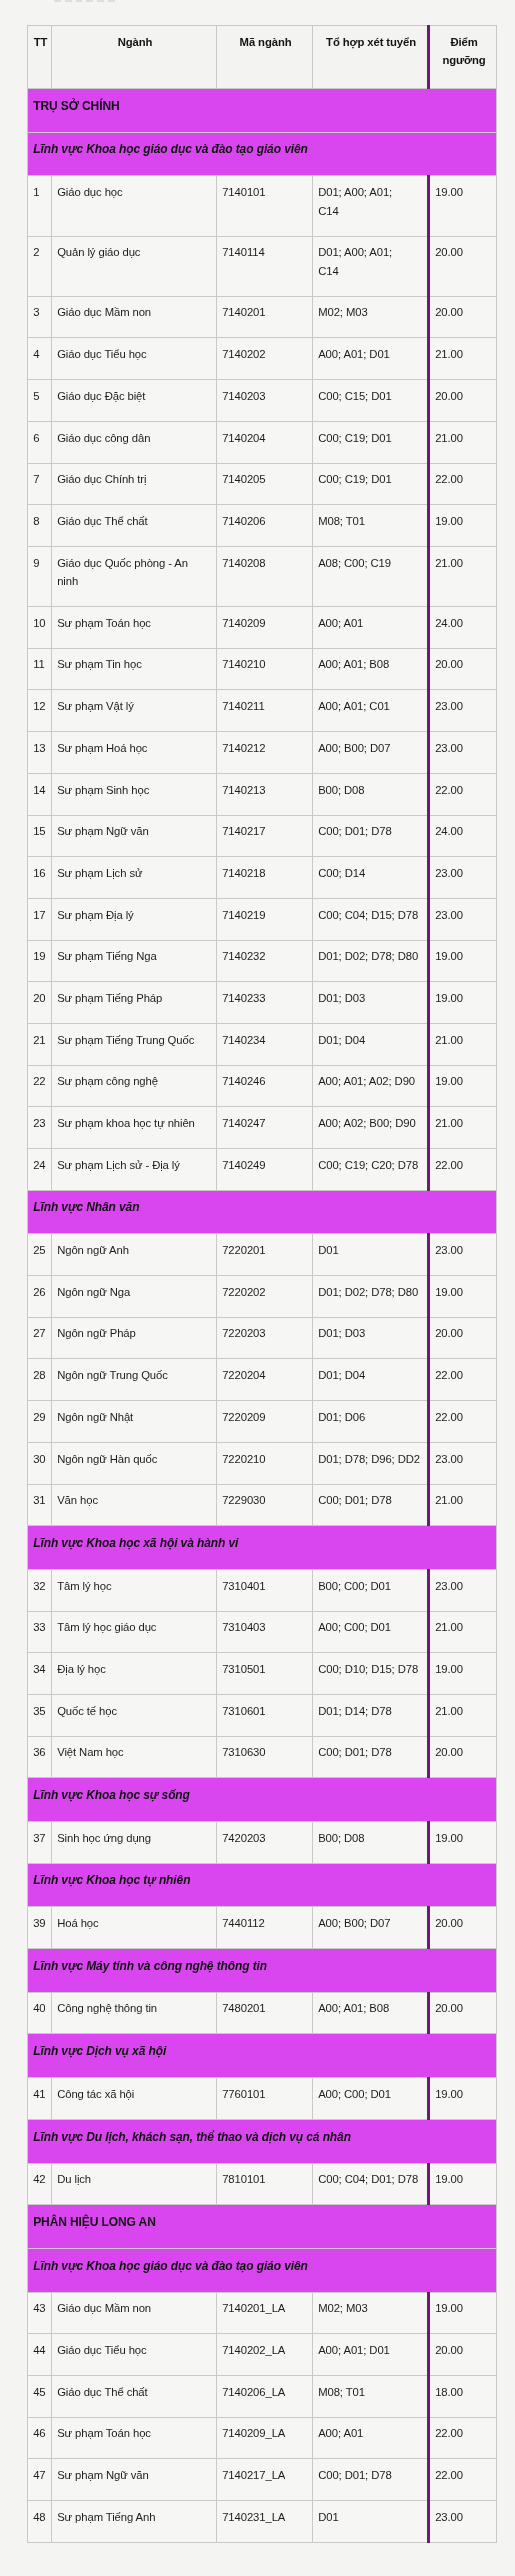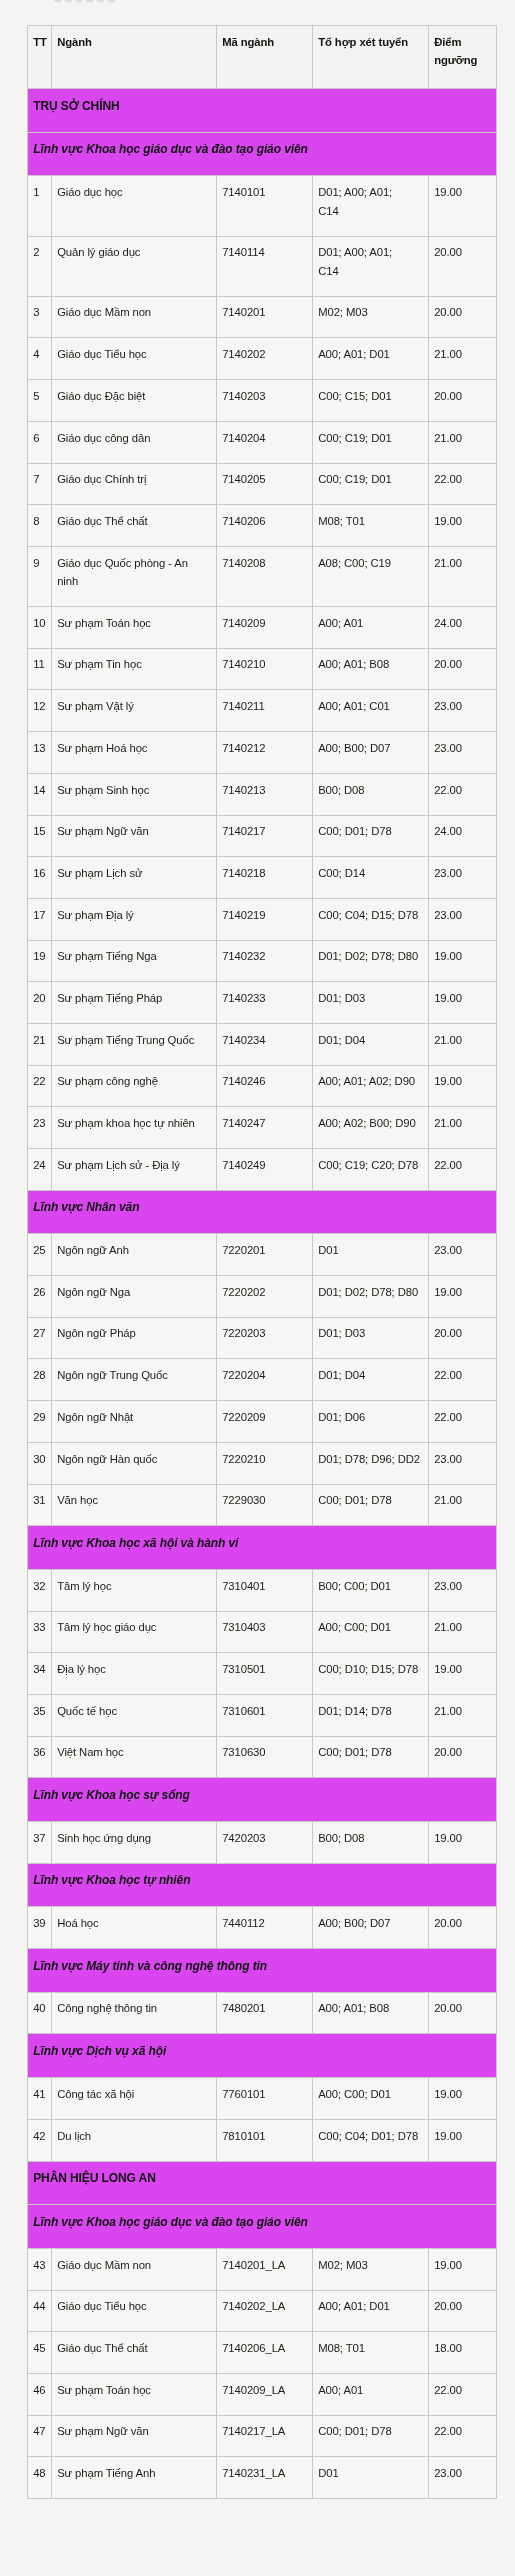--- a/index.html
+++ b/index.html
@@ -45,28 +45,29 @@
     letter-spacing: -0.1px;
     padding: 6.7px 3.1px 15.5px 5.2px;
     background: #f6f6f4;
     overflow: hidden;
   }
   .score-table thead tr { height: 63px; }
   .score-table th {
     font-weight: bold;
     background: #f3f3f1;
     color: #141412;
+    text-align: center;
   }
   .score-table td.col-nganh,
   .score-table td.col-tohop {
     white-space: pre-line;
   }
   .score-table td.col-diem,
   .score-table th.col-diem {
-    border-left: 1px solid #701a75;
+    border-left: 3px solid #701a75;
   }
   .score-table td.section-cell {
     background: #d946ef;
     font-weight: bold;
     font-size: 12px;
     padding: 7.7px 5.2px 16.5px 5.2px;
     color: #111;
   }
   .score-table td.section-cell.field {
     font-style: italic;
@@ -390,20 +391,23 @@
           <td colspan="5" class="section-cell field">Lĩnh vực Dịch vụ xã hội</td>
         </tr>
         <tr>
           <td class="col-tt">41</td>
           <td class="col-nganh">Công tác xã hội</td>
           <td class="col-ma">7760101</td>
           <td class="col-tohop">A00; C00; D01</td>
           <td class="col-diem">19.00</td>
         </tr>
         <tr>
+          <td colspan="5" class="section-cell field">Lĩnh vực Du lịch, khách sạn, thể thao và dịch vụ cá nhân</td>
+        </tr>
+        <tr>
           <td class="col-tt">42</td>
           <td class="col-nganh">Du lịch</td>
           <td class="col-ma">7810101</td>
           <td class="col-tohop">C00; C04; D01; D78</td>
           <td class="col-diem">19.00</td>
         </tr>
         <tr>
           <td colspan="5" class="section-cell campus">PHÂN HIỆU LONG AN</td>
         </tr>
         <tr>

